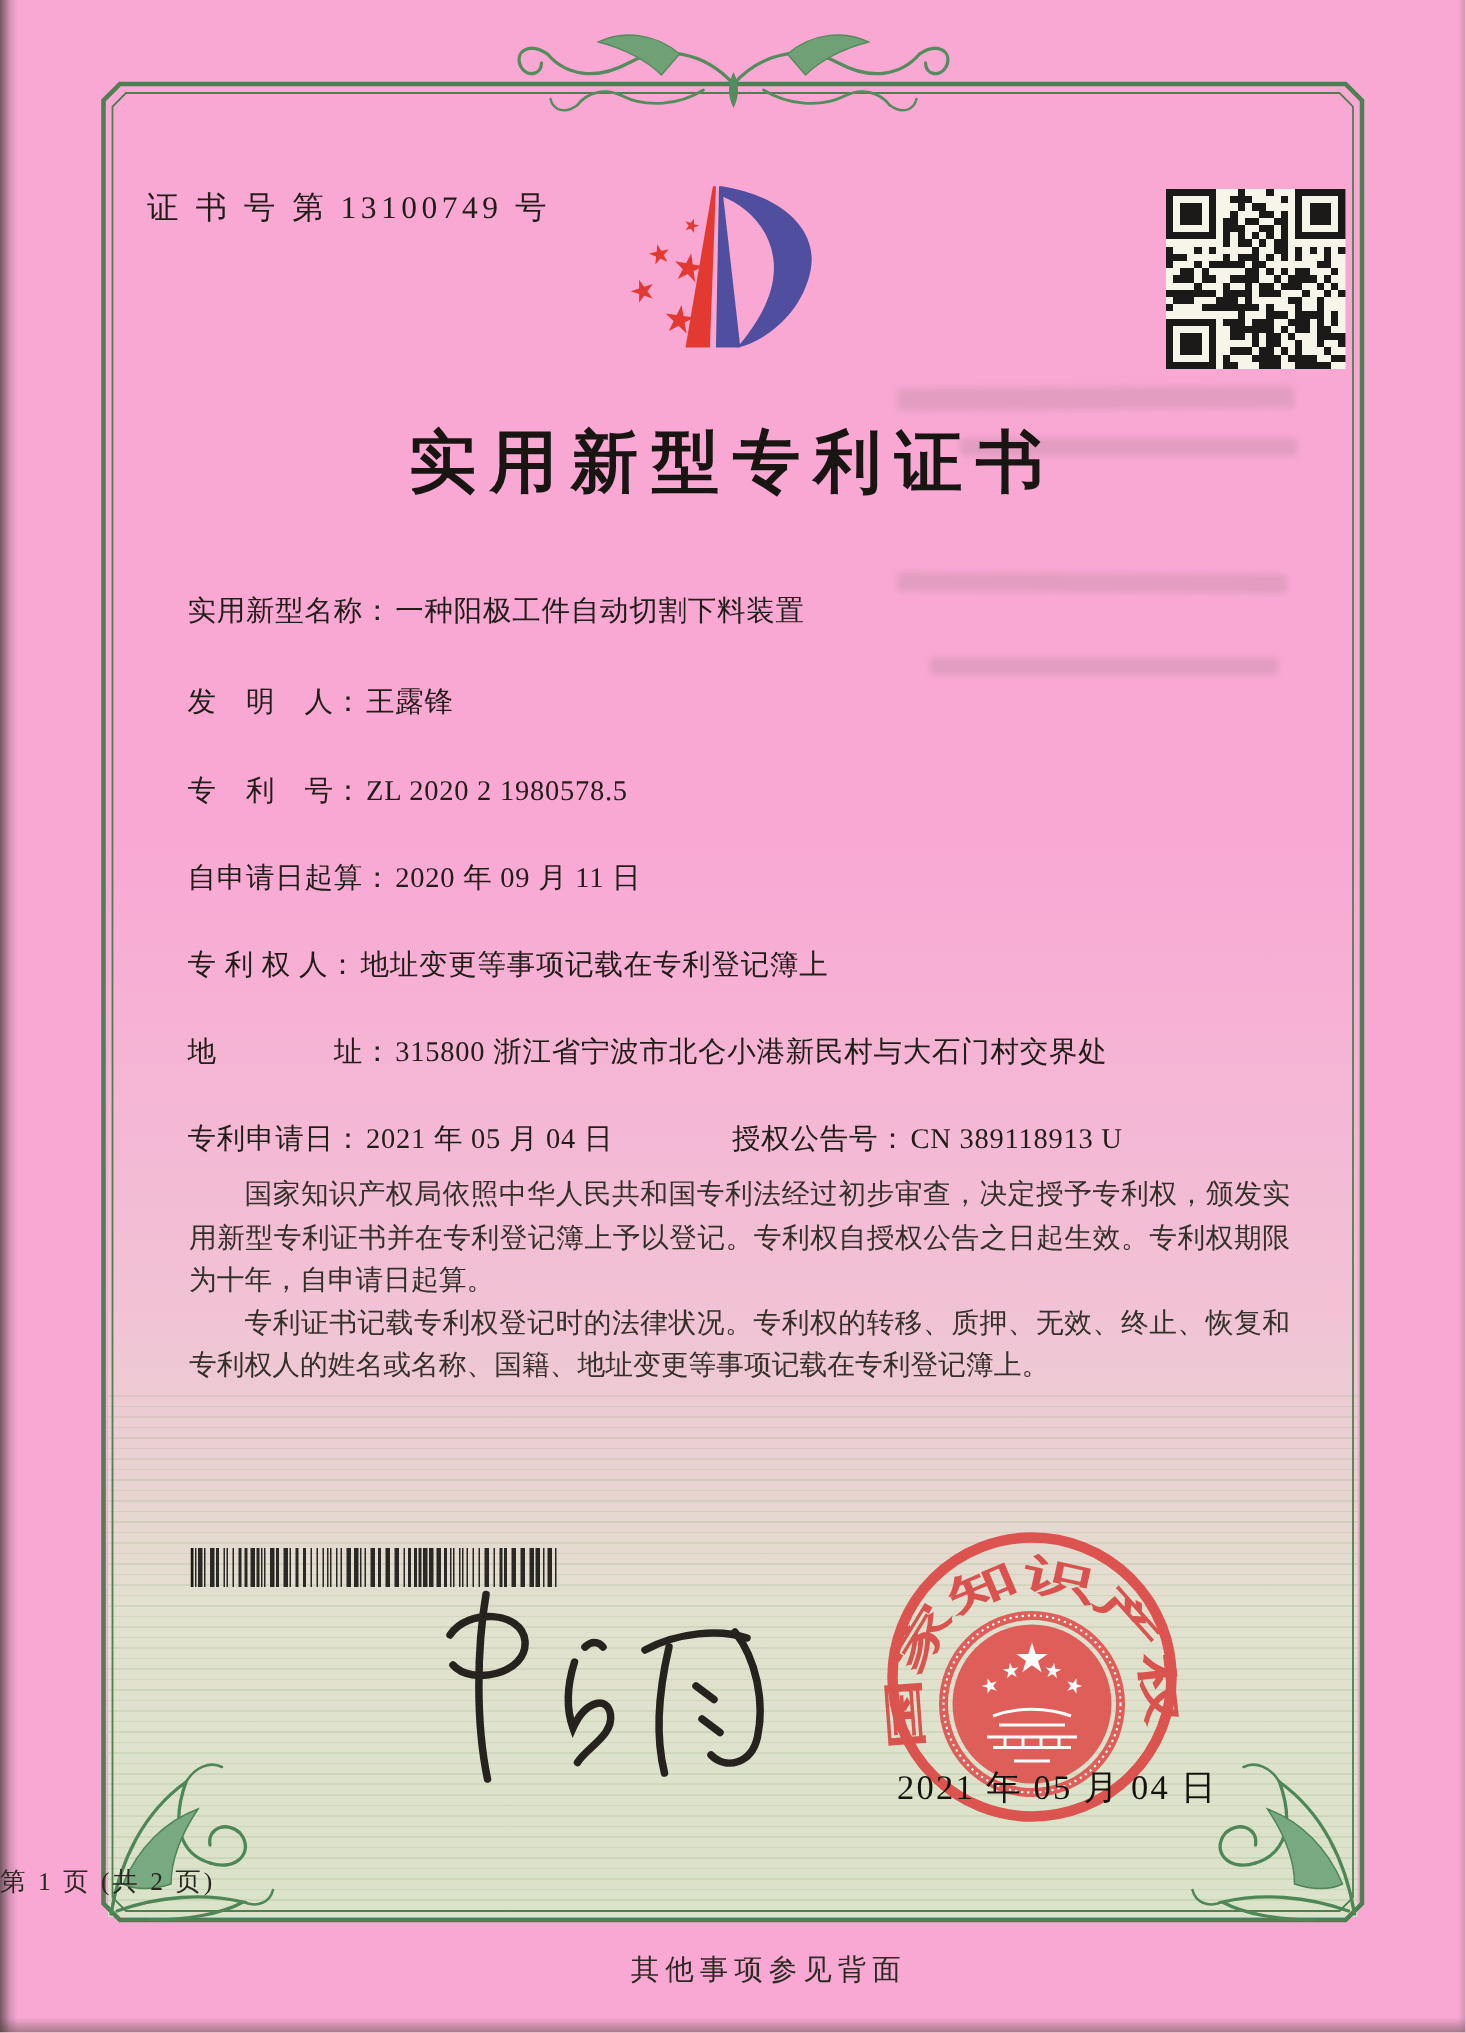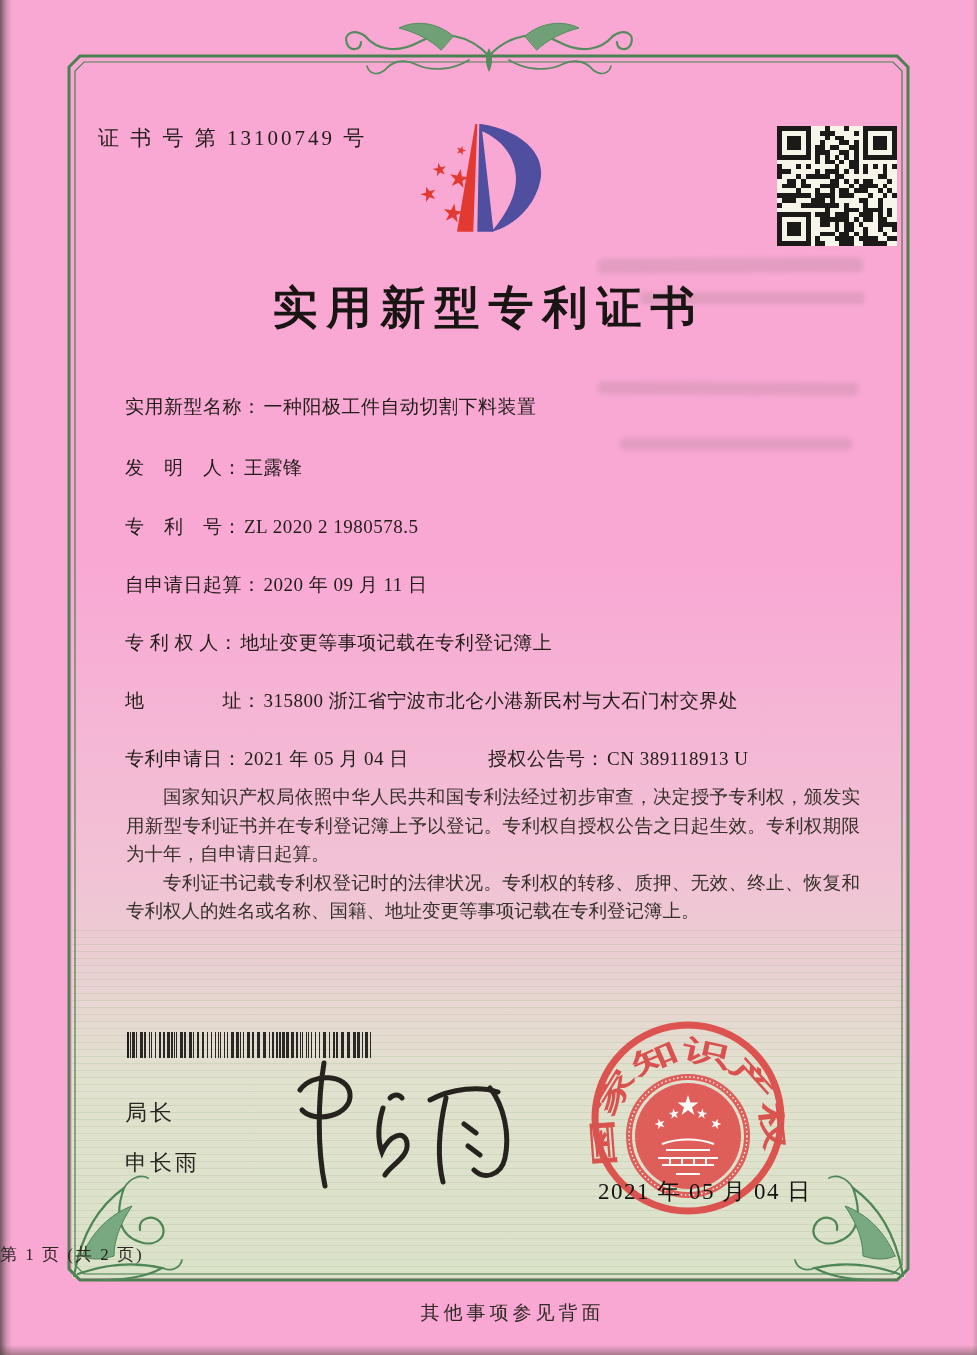--- a/index.html
+++ b/index.html
@@ -440,24 +440,20 @@
       <rect x="209" y="0" width="2" height="26" fill="#2a2824"></rect>
       <rect x="214" y="0" width="3" height="26" fill="#2a2824"></rect>
       <rect x="220" y="0" width="3" height="26" fill="#2a2824"></rect>
       <rect x="226" y="0" width="3" height="26" fill="#2a2824"></rect>
       <rect x="230" y="0" width="3" height="26" fill="#2a2824"></rect>
       <rect x="235" y="0" width="1" height="26" fill="#2a2824"></rect>
       <rect x="238" y="0" width="3" height="26" fill="#2a2824"></rect>
       <rect x="243" y="0" width="1" height="26" fill="#2a2824"></rect>
     </svg>
 
-  <div class="officer">
-    <div>局长</div>
-    <div class="name">申长雨</div>
-  </div>
 
   <svg class="signature" width="250" height="135" viewBox="0 0 250 135">
     <g stroke="#26231e" stroke-width="5" fill="none" stroke-linecap="round">
       <path d="M62,5 C56,40 55,90 63,128"></path>
       <path d="M38,32 C50,14 86,16 88,36 C90,58 52,66 40,52"></path>
       <path d="M121,50 C116,66 115,80 120,94 C128,76 143,72 145,85 C147,99 129,107 123,117"></path>
       <path d="M128,40 C132,36 137,36 140,40"></path>
       <path d="M168,42 C190,30 218,28 236,34"></path>
       <path d="M184,40 C177,70 175,100 181,124"></path>
       <path d="M228,30 C242,48 248,76 243,100 C239,118 222,122 212,112"></path>

